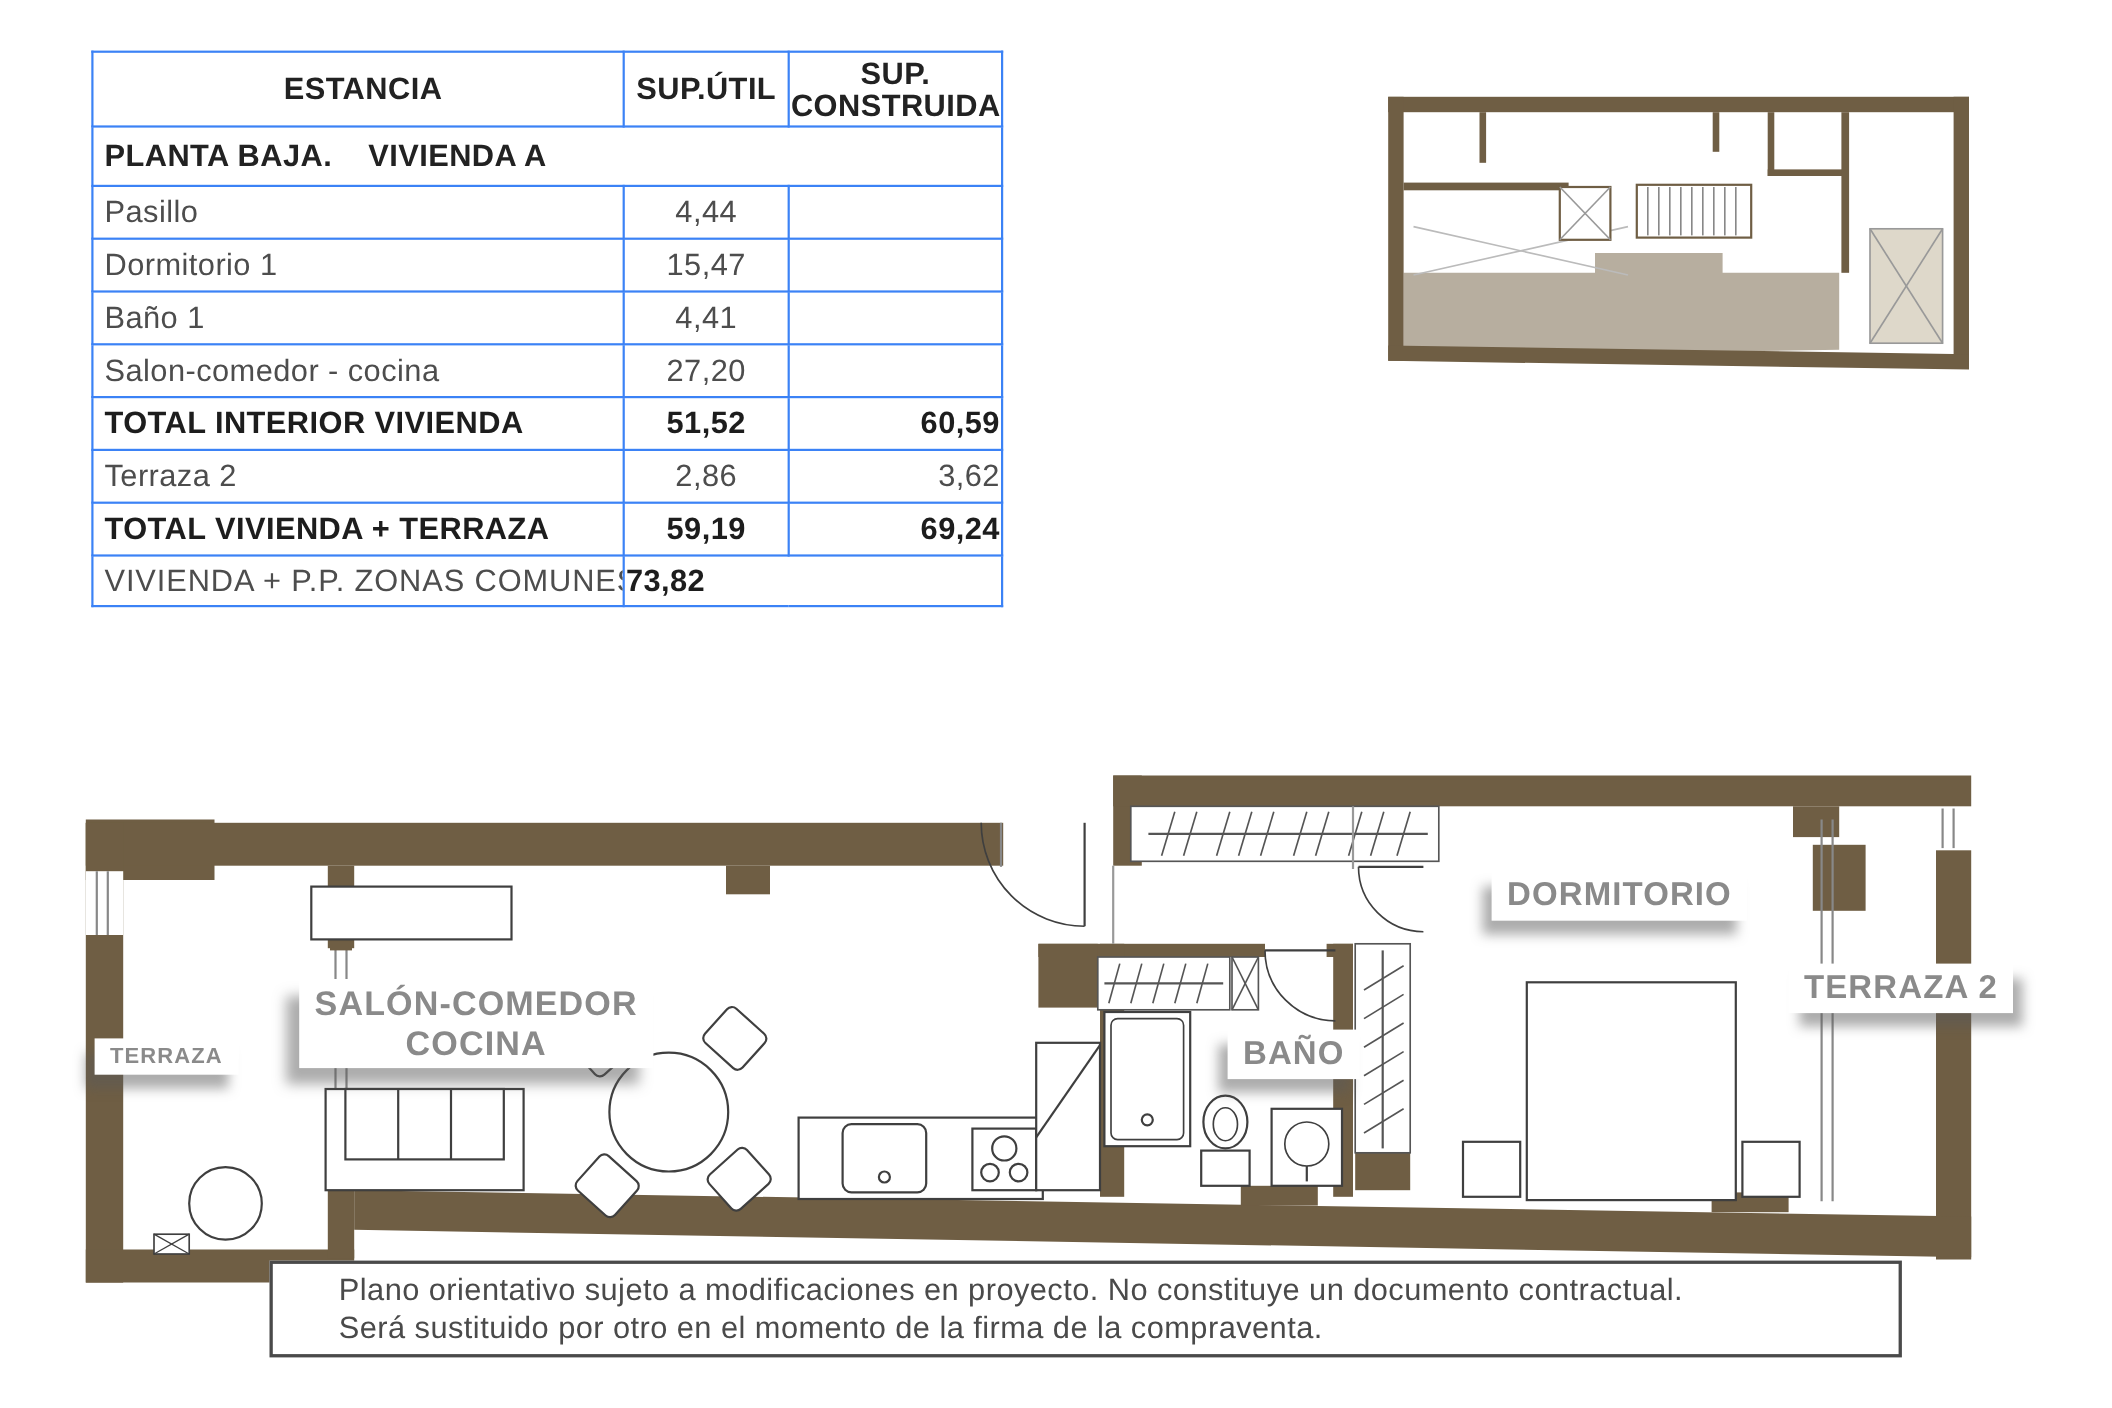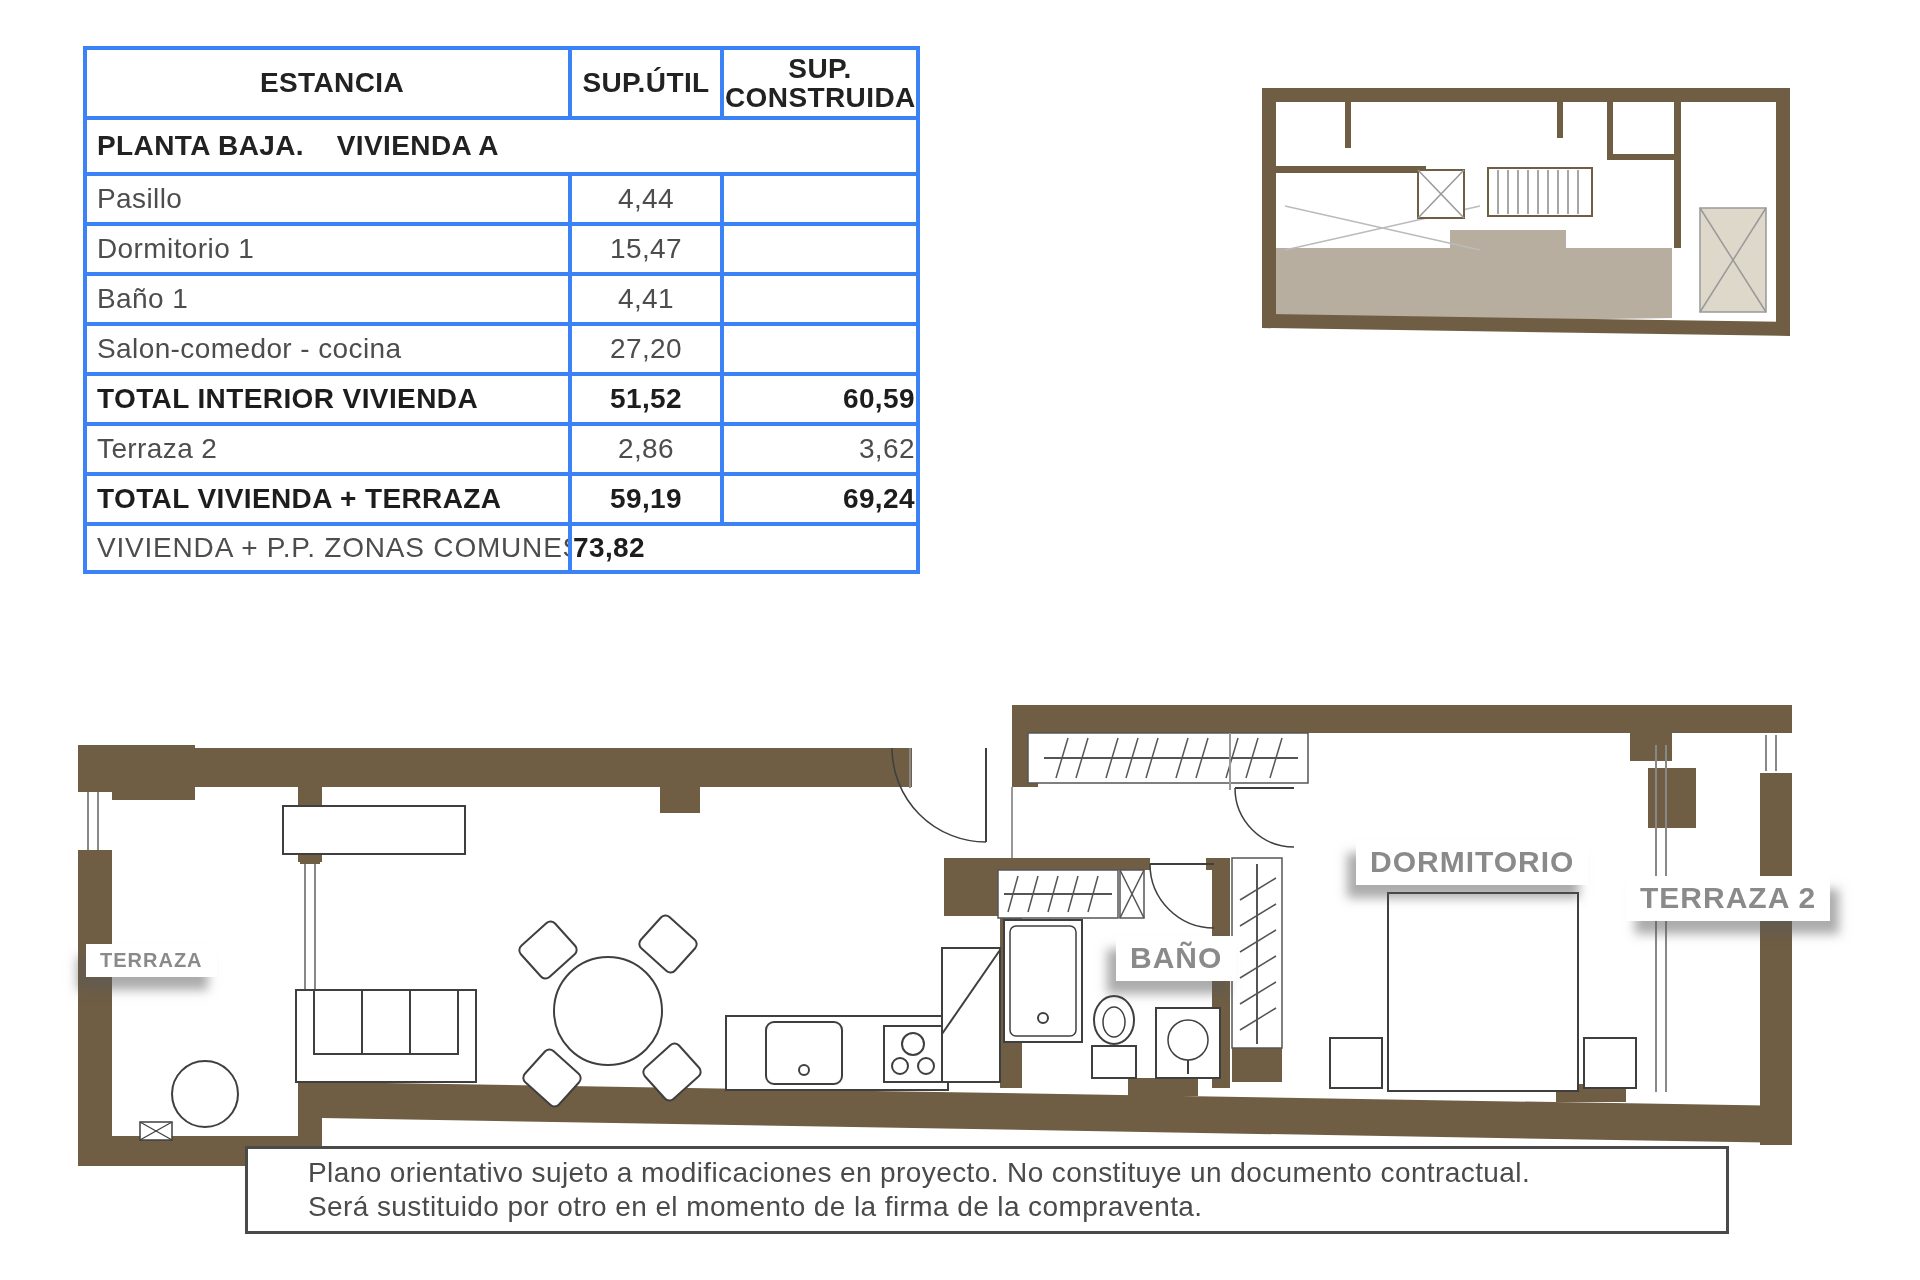--- a/index.html
+++ b/index.html
@@ -2,42 +2,42 @@
 <html><head>
 <meta charset="utf-8">
 <style>
   html,body{margin:0;padding:0;background:#fff;}
   .page{position:relative;width:1920px;height:1280px;background:#fff;overflow:hidden;
         font-family:"Liberation Sans", sans-serif;}
 
   
   .area-table{position:absolute;left:83px;top:46px;width:806px;border-collapse:collapse;
               table-layout:fixed;background:#fff;}
-  .area-table td,.area-table th{border:4px solid #3b82f6;font-weight:400;color:#4d4d4d;
+  .area-table td,.area-table th{border:2px solid #3b82f6;font-weight:400;color:#4d4d4d;
               font-size:28px;letter-spacing:.4px;overflow:hidden;white-space:nowrap;}
   .area-table th{font-weight:700;color:#222;text-align:center;}
   .c-label{width:470px;text-align:left;padding-left:10px;}
   .c-util{width:146px;text-align:center;}
   .c-cons{width:190px;text-align:right;}
   .hrow th{height:64px;line-height:1.05;}
   .srow td{height:50px;font-weight:700;color:#222;}
   .area-table tr.r td{height:44px;}
   .area-table tr.bold td{font-weight:700;color:#1d1d1d;}
   .frow td{height:42px;}
   .frow .c-label{letter-spacing:.8px;}
   .frow .val{font-weight:700;color:#1d1d1d;text-align:left;}
 
   
   .plan-label{position:absolute;background:#fff;color:#8a8a8a;font-weight:700;
               letter-spacing:1px;text-align:center;padding:5px 14px;line-height:1.15;
               box-shadow:-9px 13px 10px rgba(90,90,90,.5);white-space:nowrap;}
   .lbl-terraza{left:86px;top:944px;font-size:20px;}
   .lbl-salon{left:272px;top:890px;font-size:31px;box-shadow:-12px 15px 11px rgba(90,90,90,.5);}
   .lbl-bano{left:1116px;top:936px;font-size:30px;}
-  .lbl-dorm{left:1356px;top:792px;font-size:30px;margin-top:48px;}
+  .lbl-dorm{left:1356px;top:792px;font-size:30px;}
   .lbl-terraza2{left:1626px;top:876px;font-size:30px;box-shadow:9px 13px 10px rgba(90,90,90,.5);}
 
   
   .disclaimer{position:absolute;left:245px;top:1146px;width:1484px;border:3px solid #4a4a4a;
               background:#fff;box-sizing:border-box;padding:7px 20px 7px 60px;
               font-size:28px;color:#4a4a4a;letter-spacing:.4px;}
   .disclaimer div{line-height:34px;}
 
   svg{position:absolute;left:0;top:0;}
 </style>
@@ -317,20 +317,24 @@
 
     <g fill="#fff" stroke="#3f3f3f" stroke-width="2">
       <rect x="1388" y="893" width="190" height="198"></rect>
       <rect x="1330" y="1038" width="52" height="50"></rect>
       <rect x="1584" y="1038" width="52" height="50"></rect>
     </g>
   </g>
 </svg>
 
 <div class="plan-label lbl-terraza">TERRAZA</div>
+<div class="plan-label lbl-salon">
+  <div>SALÓN-COMEDOR</div>
+  <div>COCINA</div>
+</div>
 <div class="plan-label lbl-bano">BAÑO</div>
 <div class="plan-label lbl-dorm">DORMITORIO</div>
 <div class="plan-label lbl-terraza2">TERRAZA 2</div>
 
 <div class="disclaimer">
   <div>Plano orientativo sujeto a modificaciones en proyecto. No constituye un documento contractual.</div>
   <div>Será sustituido por otro en el momento de la firma de la compraventa.</div>
 </div>
 
 </div>

